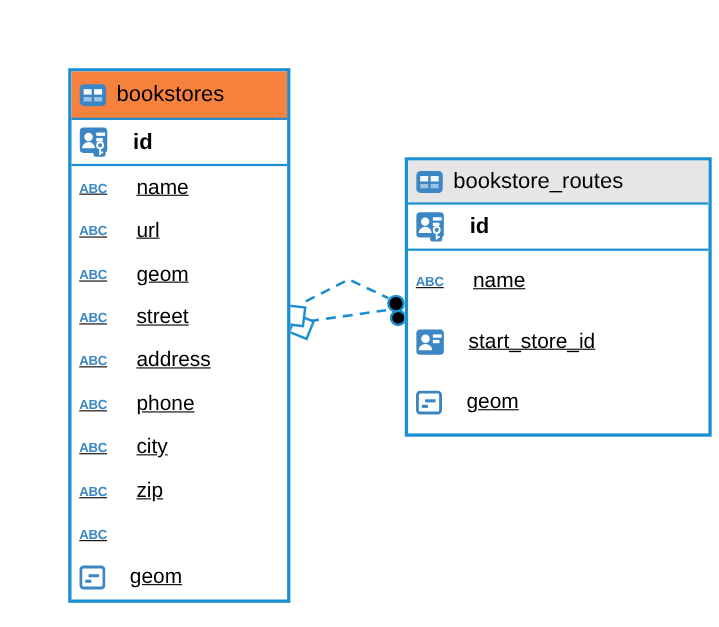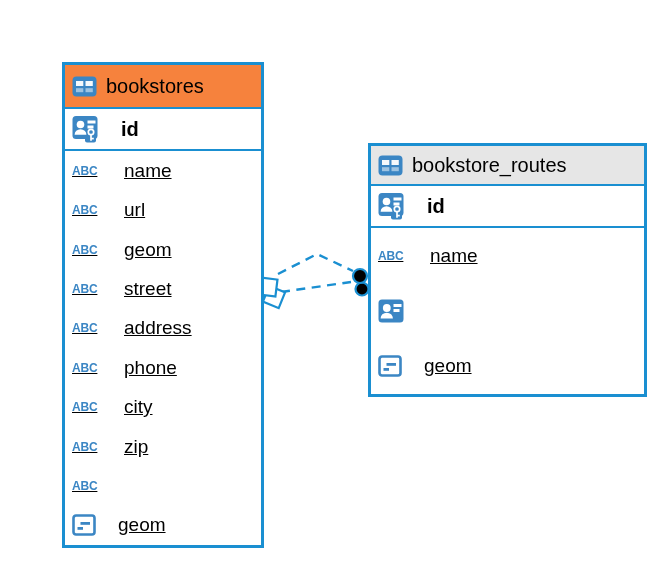--- a/index.html
+++ b/index.html
@@ -197,20 +197,21 @@
     <div class="t-row col-row">
       <span class="icon">
         <svg width="26" height="24" viewBox="0 0 26 24">
           <rect x="0.5" y="0.5" width="25" height="23" rx="3.5" fill="#3B86C4"></rect>
           <circle cx="8.8" cy="9" r="3.9" fill="#ffffff"></circle>
           <path d="M2.6 19.5 a6.1 5.8 0 0 1 12.3 0 z" fill="#ffffff"></path>
           <rect x="15.5" y="5" width="8" height="3" fill="#ffffff"></rect>
           <rect x="15.5" y="10" width="6" height="3" fill="#ffffff"></rect>
         </svg>
       </span>
+      <span>start_store_id</span>
     </div>
     <div class="t-row col-row">
       <span class="icon">
         <svg width="24" height="24" viewBox="0 0 24 24">
           <rect x="1.5" y="2.5" width="21" height="19" rx="2.5" fill="#ffffff" stroke="#3B86C4" stroke-width="2.6"></rect>
           <rect x="8.5" y="9" width="9.5" height="2.8" fill="#3B86C4"></rect>
           <rect x="5.5" y="14" width="5.5" height="2.8" fill="#3B86C4"></rect>
         </svg>
       </span>
       <span>geom</span>

